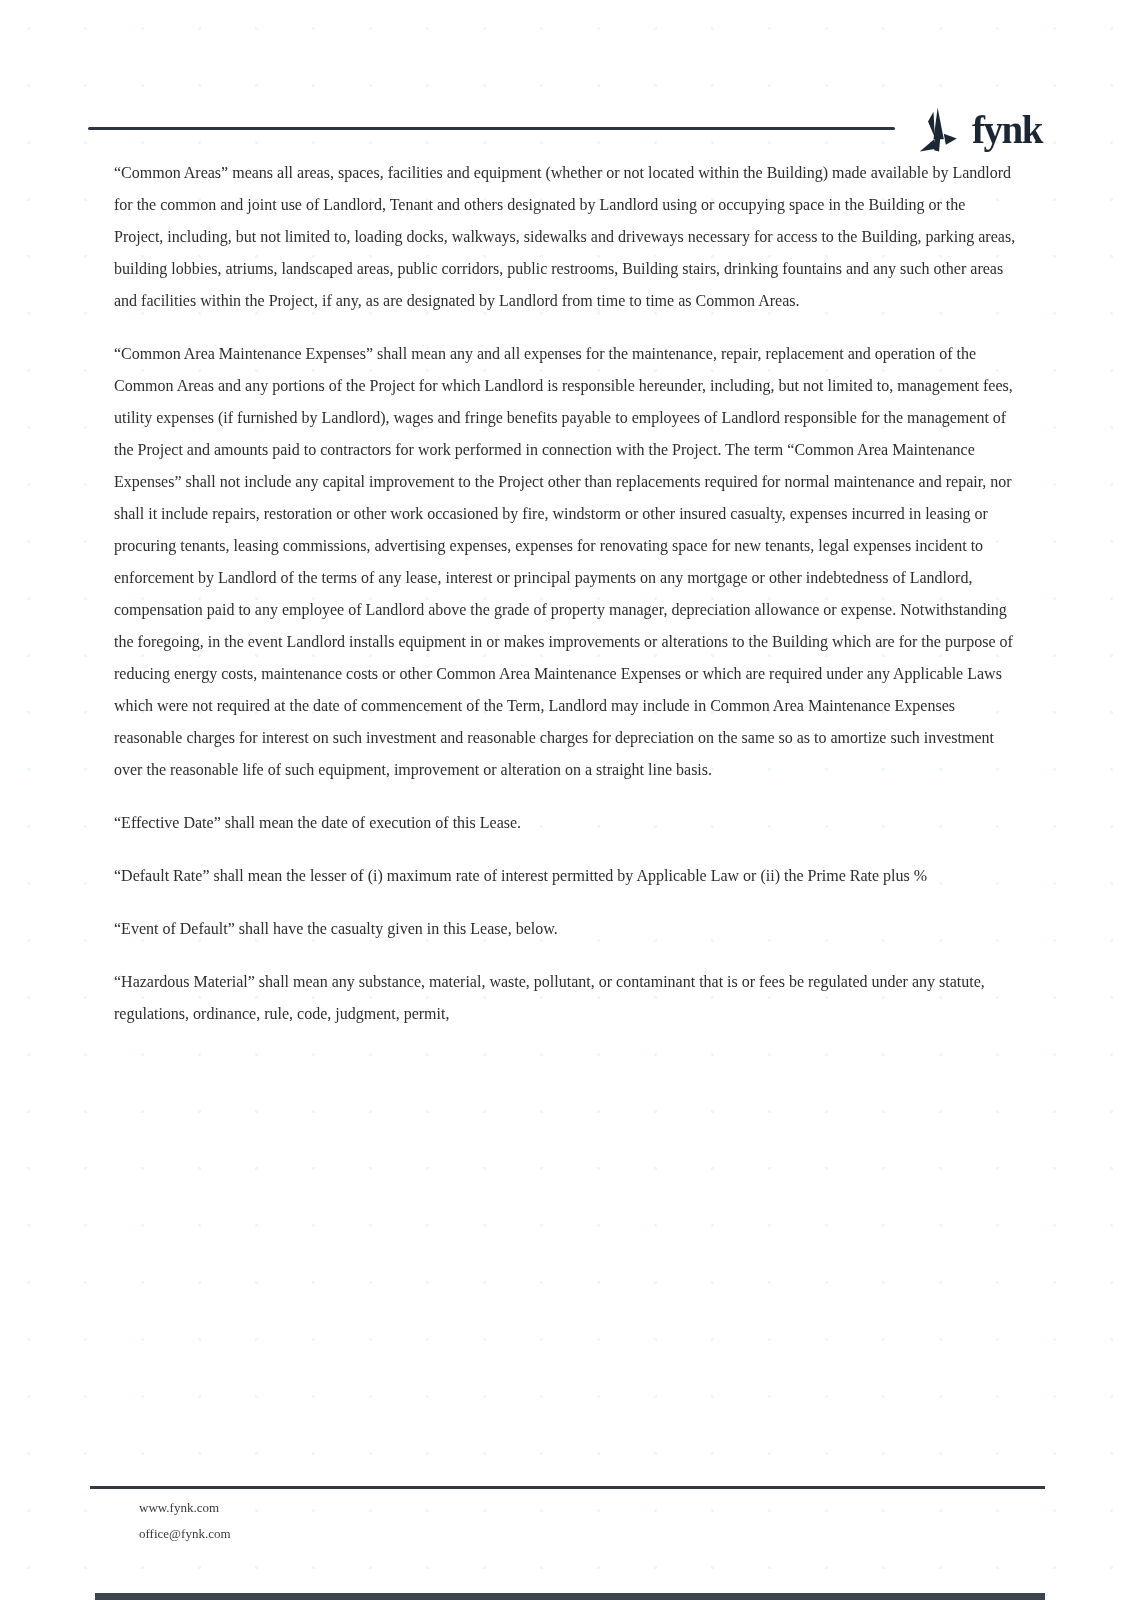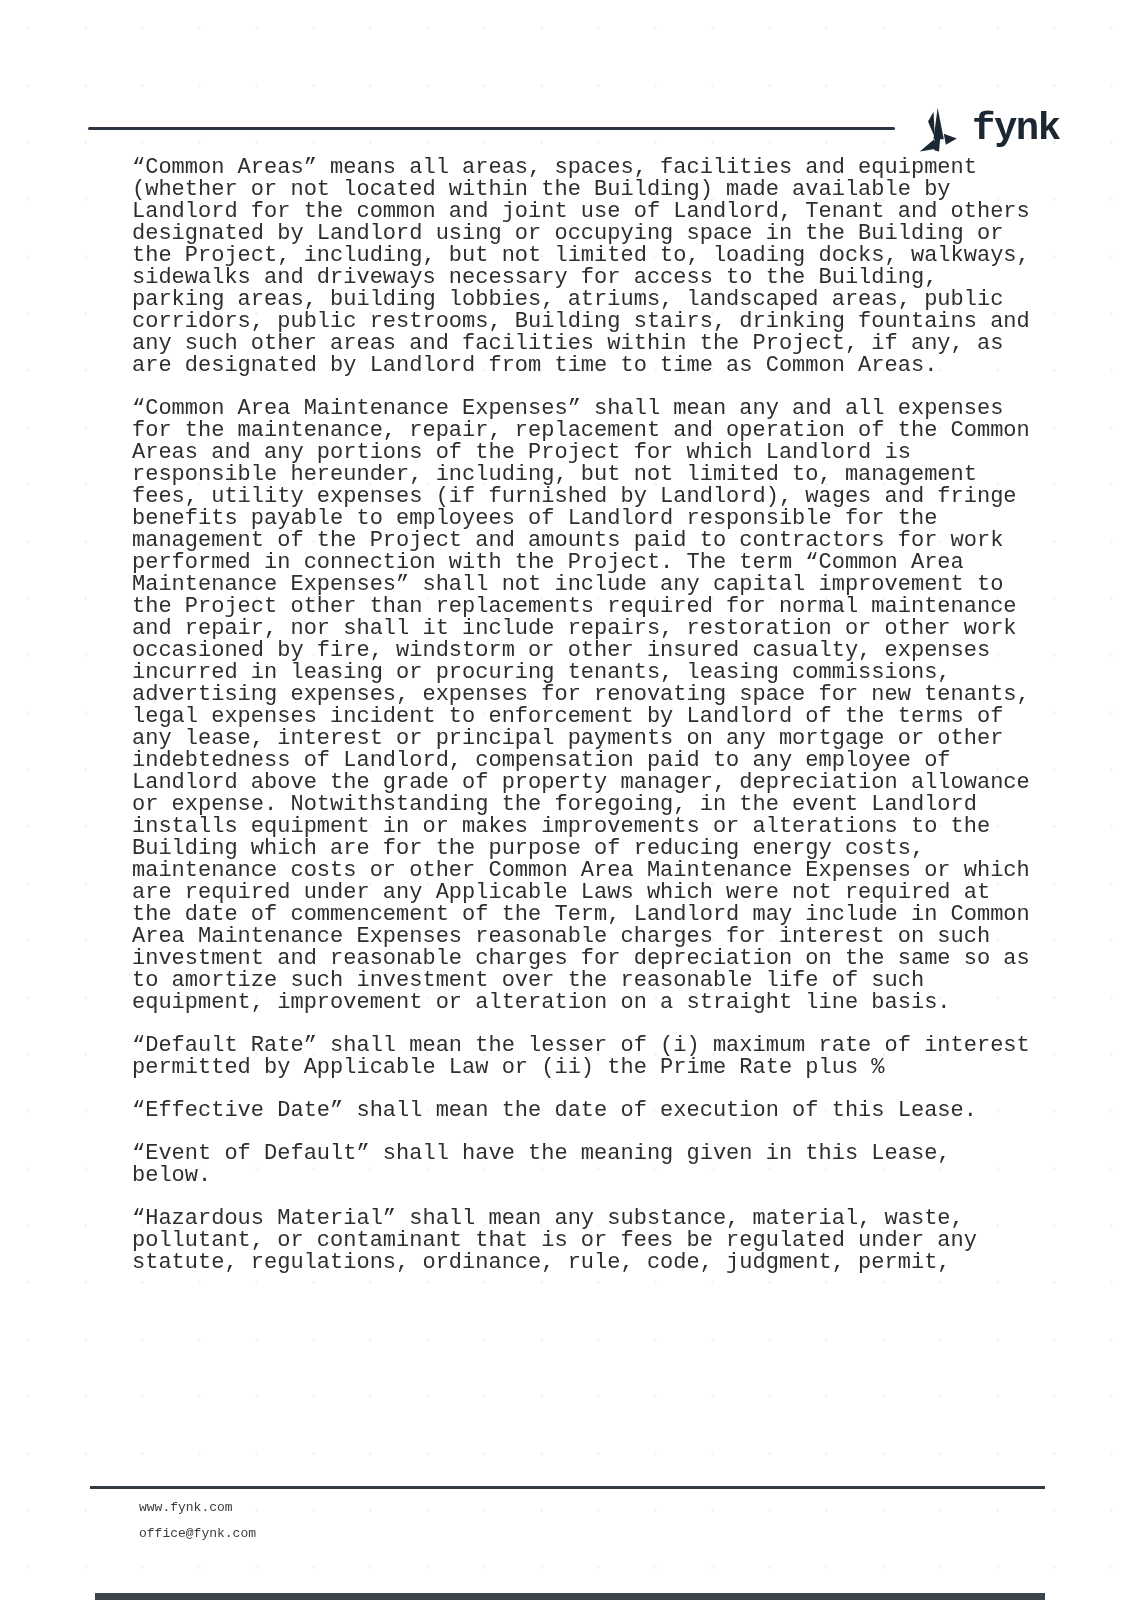--- a/index.html
+++ b/index.html
@@ -4,21 +4,21 @@
 <style>
   html, body { margin: 0; padding: 0; background: #ffffff; }
   .page {
     position: relative;
     width: 1131px;
     height: 1600px;
     background-color: #ffffff;
     background-image: radial-gradient(circle, #f0f7f8 1.5px, transparent 1.6px);
     background-size: 57px 57px;
     overflow: hidden;
-    font-family: Liberation Mono, monospace;
+    font-family: Liberation Serif, serif;
   }
 
   
   .header-rule {
     position: absolute;
     left: 88px; top: 127px;
     width: 807px; height: 3px;
     background: #2c3642;
     border-radius: 2px;
   }
@@ -36,24 +36,24 @@
     font-weight: 700;
     color: #1c2734;
     letter-spacing: -1.5px;
     line-height: 1;
     transform: translateY(-2px);
   }
 
   
   .content {
     position: absolute;
-    left: 132px; top: 157px;
+    left: 114px; top: 157px;
     width: 903px;
-    font-size: 22px;
-    line-height: 22px;
+    font-size: 16px;
+    line-height: 32px;
     color: #2e2e2e;
   }
   .content p { margin: 0 0 21px 0; }
 
   
   .footer-rule {
     position: absolute;
     left: 90px; top: 1486px;
     width: 955px; height: 3px;
     background: #333a42;
@@ -90,23 +90,23 @@
           <polygon points="7,66 28,48 31,62"></polygon>
         </g>
       </svg>
     </span>
     <span class="logo-text">fynk</span>
   </div>
 
   <main class="content">
     <p>“Common Areas” means all areas, spaces, facilities and equipment (whether or not located within the Building) made available by Landlord for the common and joint use of Landlord, Tenant and others designated by Landlord using or occupying space in the Building or the Project, including, but not limited to, loading docks, walkways, sidewalks and driveways necessary for access to the Building, parking areas, building lobbies, atriums, landscaped areas, public corridors, public restrooms, Building stairs, drinking fountains and any such other areas and facilities within the Project, if any, as are designated by Landlord from time to time as Common Areas.</p>
     <p>“Common Area Maintenance Expenses” shall mean any and all expenses for the maintenance, repair, replacement and operation of the Common Areas and any portions of the Project for which Landlord is responsible hereunder, including, but not limited to, management fees, utility expenses (if furnished by Landlord), wages and fringe benefits payable to employees of Landlord responsible for the management of the Project and amounts paid to contractors for work performed in connection with the Project. The term “Common Area Maintenance Expenses” shall not include any capital improvement to the Project other than replacements required for normal maintenance and repair, nor shall it include repairs, restoration or other work occasioned by fire, windstorm or other insured casualty, expenses incurred in leasing or procuring tenants, leasing commissions, advertising expenses, expenses for renovating space for new tenants, legal expenses incident to enforcement by Landlord of the terms of any lease, interest or principal payments on any mortgage or other indebtedness of Landlord, compensation paid to any employee of Landlord above the grade of property manager, depreciation allowance or expense. Notwithstanding the foregoing, in the event Landlord installs equipment in or makes improvements or alterations to the Building which are for the purpose of reducing energy costs, maintenance costs or other Common Area Maintenance Expenses or which are required under any Applicable Laws which were not required at the date of commencement of the Term, Landlord may include in Common Area Maintenance Expenses reasonable charges for interest on such investment and reasonable charges for depreciation on the same so as to amortize such investment over the reasonable life of such equipment, improvement or alteration on a straight line basis.</p>
+    <p>“Effective Date” shall mean the date of execution of this Lease.</p>
     <p>“Default Rate” shall mean the lesser of (i) maximum rate of interest permitted by Applicable Law or (ii) the Prime Rate plus %</p>
-    <p>“Effective Date” shall mean the date of execution of this Lease.</p>
-    <p>“Event of Default” shall have the meaning given in this Lease, below.</p>
+    <p>“Event of Default” shall have the casualty given in this Lease, below.</p>
     <p>“Hazardous Material” shall mean any substance, material, waste, pollutant, or contaminant that is or fees be regulated under any statute, regulations, ordinance, rule, code, judgment, permit,</p>
   </main>
 
   <div class="footer-rule"></div>
 
   <div class="footer-text">
     <div>www.fynk.com</div>
     <div>office@fynk.com</div>
   </div>
 

